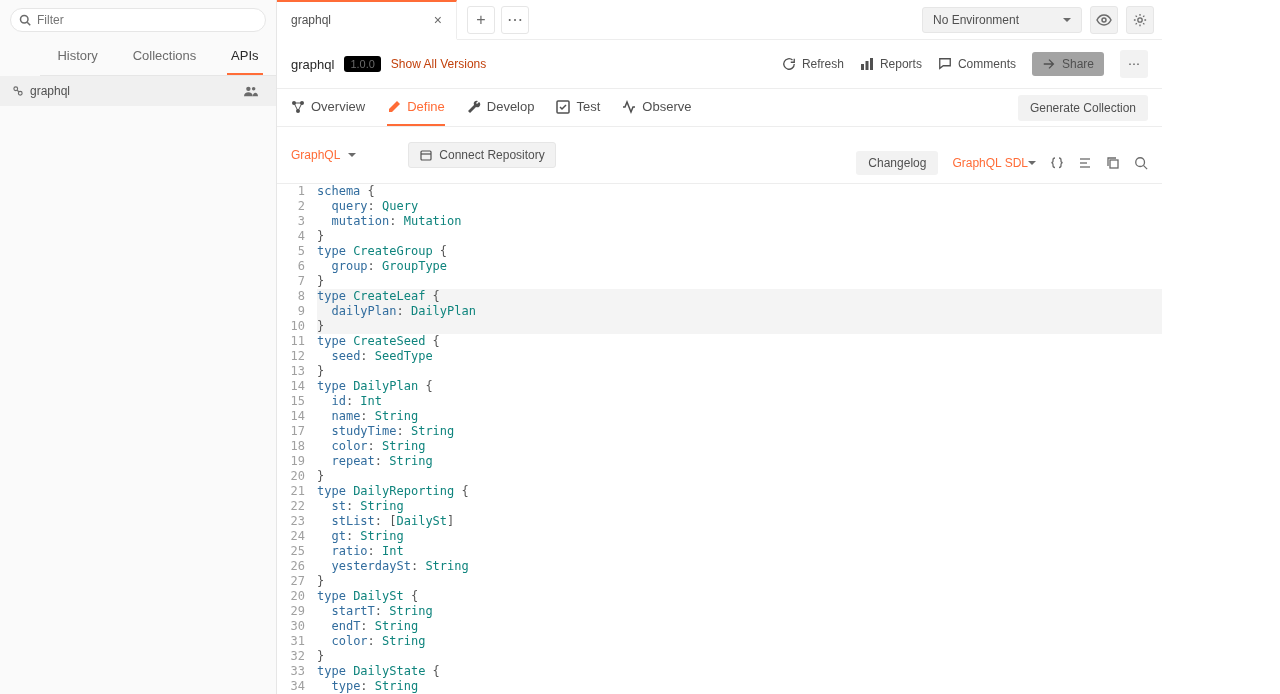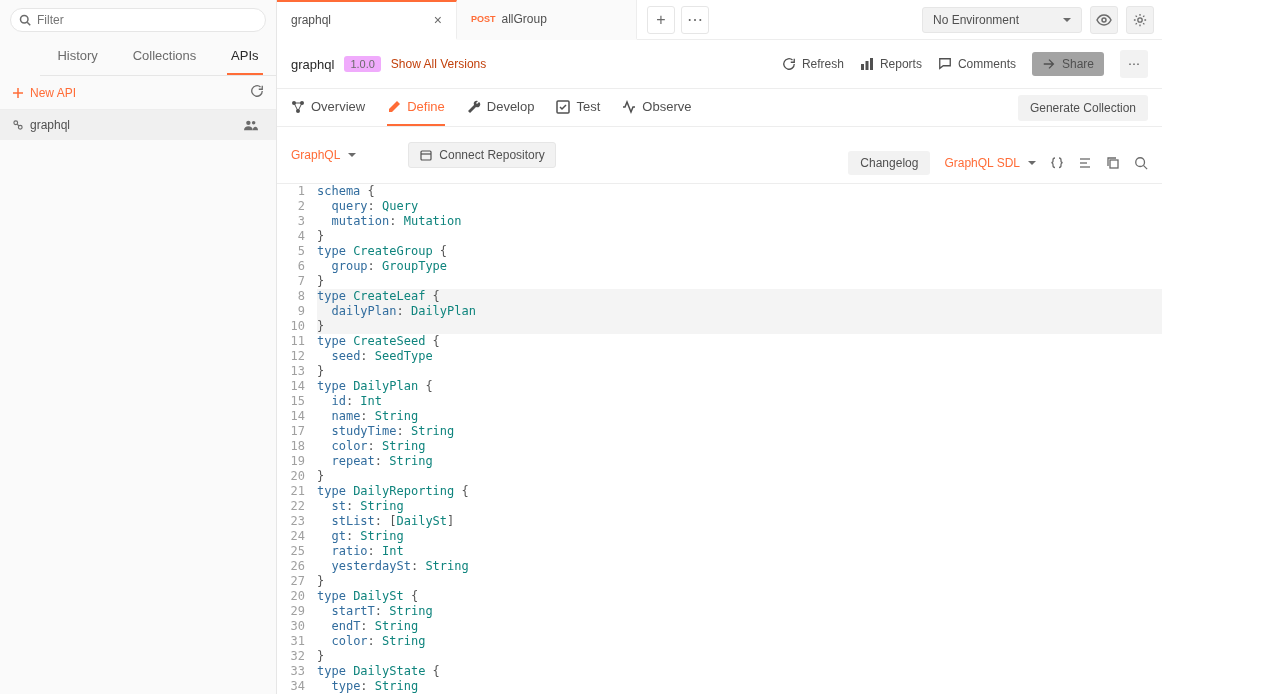--- a/index.html
+++ b/index.html
@@ -28,38 +28,38 @@
 .req-tab .meth { font-size: 9px; font-weight: 700; color: #ff6c37; margin-right: 6px; }
 .req-tab .close { margin-left: auto; color: #6b6b6b; font-size: 14px; }
 .tab-actions { display: flex; align-items: center; gap: 0; margin-left: 4px; }
 .tab-actions .btn-sq { width: 28px; height: 28px; display: flex; align-items: center; justify-content: center; border: 1px solid #e6e6e6; border-radius: 3px; color: #6b6b6b; cursor: pointer; margin-left: 6px; font-size: 16px; }
 .top-right { margin-left: auto; display: flex; align-items: center; gap: 8px; }
 .env-dd { display: flex; align-items: center; background: #f2f2f2; border: 1px solid #e6e6e6; border-radius: 3px; padding: 5px 10px; min-width: 160px; cursor: pointer; color: #505050; }
 .env-dd .caret { margin-left: auto; }
 .icon-btn { width: 28px; height: 28px; display: flex; align-items: center; justify-content: center; border: 1px solid #e6e6e6; border-radius: 3px; color: #6b6b6b; cursor: pointer; background: #f2f2f2; }
 .header-row { display: flex; align-items: center; padding: 10px 14px; border-bottom: 1px solid #ededed; }
 .api-name { font-size: 13px; color: #282828; }
-.ver-chip { background: #f0abfc; border-radius: 3px; padding: 2px 6px; font-size: 11px; color: #6b6b6b; margin: 0 10px; }
+.ver-chip { background: #000000; border-radius: 3px; padding: 2px 6px; font-size: 11px; color: #6b6b6b; margin: 0 10px; }
 .link-orange { color: #c2410c; cursor: pointer; font-size: 12px; }
 .hdr-right { margin-left: auto; display: flex; align-items: center; gap: 16px; color: #505050; }
 .hdr-btn { display: flex; align-items: center; gap: 6px; cursor: pointer; font-size: 12px; }
 .share-btn { background: #a3a3a3; padding: 5px 10px; border-radius: 3px; }
 .more-btn { background: #f2f2f2; width: 28px; height: 28px; display: flex; align-items: center; justify-content: center; border-radius: 3px; cursor: pointer; }
 .subnav-row { display: flex; align-items: center; padding: 0 14px; border-bottom: 1px solid #ededed; }
 .subnav { display: flex; gap: 22px; }
 .subnav-item { display: flex; align-items: center; gap: 6px; padding: 10px 0; color: #505050; cursor: pointer; border-bottom: 2px solid transparent; font-size: 13px; }
 .subnav-item.active { color: #ff6c37; border-bottom-color: #ff6c37; }
 .gen-btn { margin-left: auto; background: #f2f2f2; padding: 6px 12px; border-radius: 3px; color: #505050; cursor: pointer; font-size: 12px; }
 .toolbar-row { display: flex; align-items: center; padding: 8px 14px; border-bottom: 1px solid #ededed; gap: 12px; }
 .gql-dd { display: flex; align-items: center; gap: 8px; color: #ff6c37; cursor: pointer; font-size: 12px; font-weight: 500; }
 .gql-dd .caret { color: #6b6b6b; }
 .conn-btn { display: flex; align-items: center; gap: 6px; background: #f2f2f2; border: 1px solid #e6e6e6; border-radius: 3px; padding: 5px 10px; color: #505050; cursor: pointer; font-size: 12px; margin-left: 40px; }
 .tool-right { margin-left: auto; display: flex; align-items: center; gap: 14px; margin-top: 16px; }
 .chg-btn { background: #f2f2f2; padding: 5px 12px; border-radius: 3px; color: #505050; cursor: pointer; font-size: 12px; }
-.sdl-dd { display: flex; align-items: center; gap: 8px; color: #ff6c37; cursor: pointer; font-size: 12px; font-weight: 500; }
+.sdl-dd { display: flex; align-items: center; color: #ff6c37; cursor: pointer; font-size: 12px; font-weight: 500; }
 .sml-icon { color: #6b6b6b; cursor: pointer; display: flex; }
 .editor { flex: 1; overflow: auto; font-family: Menlo, Monaco, Consolas, monospace; font-size: 12px; line-height: 15px; position: relative; }
 .editor-inner { display: flex; }
 .gutter { width: 40px; text-align: right; color: #a0a0a0; padding-right: 12px; user-select: none; }
 .gutter div { height: 15px; }
 .code { flex: 1; }
 .line { height: 15px; white-space: pre; }
 .line.hl { background: #f4f4f4; }
 .tk-kw { color: #326d9e; }
 .tk-type { color: #0f847d; }
@@ -77,35 +77,20 @@
           <circle cx="7" cy="7" r="5"></circle>
           <line x1="11" y1="11" x2="15" y2="15"></line>
         </svg>
       <input placeholder="Filter" style="">
     </div>
     <div class="tabs">
       <div class="tab">History</div>
       <div class="tab">Collections</div>
       <div class="tab active">APIs</div>
     </div>
-    <div class="newapi-row">
-      <div class="newapi">
-        <svg width="12" height="12" viewBox="0 0 12 12" stroke="#ff6c37" stroke-width="1.5">
-            <line x1="6" y1="1" x2="6" y2="11"></line>
-            <line x1="1" y1="6" x2="11" y2="6"></line>
-          </svg>
-        <span>New API</span>
-      </div>
-      <span class="refresh-icon">
-        <svg width="14" height="14" viewBox="0 0 16 16" fill="none" stroke="#6b6b6b" stroke-width="1.5">
-            <path d="M14 8a6 6 0 1 1-2-4.5"></path>
-            <path d="M14 2v4h-4"></path>
-          </svg>
-      </span>
-    </div>
     <div class="api-item">
       <svg width="12" height="12" viewBox="0 0 16 16" fill="none" stroke="#6b6b6b" stroke-width="1.5">
           <circle cx="5" cy="5" r="2.5"></circle>
           <circle cx="11" cy="11" r="2.5"></circle>
           <line x1="7" y1="7" x2="9" y2="9"></line>
         </svg>
       <span>graphql</span>
       <span class="sp"></span>
       <svg width="14" height="12" viewBox="0 0 16 12" fill="#6b6b6b">
           <circle cx="5" cy="3.5" r="2.5"></circle>
@@ -115,24 +100,20 @@
         </svg>
     </div>
   </div>
 
   <div class="main">
     <div class="topbar">
       <div class="req-tabs">
         <div class="req-tab active">
           <span class="lbl">graphql</span>
           <span class="close">×</span>
-        </div>
-        <div class="req-tab">
-          <span class="meth">POST</span>
-          <span class="lbl">allGroup</span>
         </div>
       </div>
       <div class="tab-actions">
         <div class="btn-sq">+</div>
         <div class="btn-sq">⋯</div>
       </div>
       <div class="top-right">
         <div class="env-dd">
           <span>No Environment</span>
           <span class="caret">

